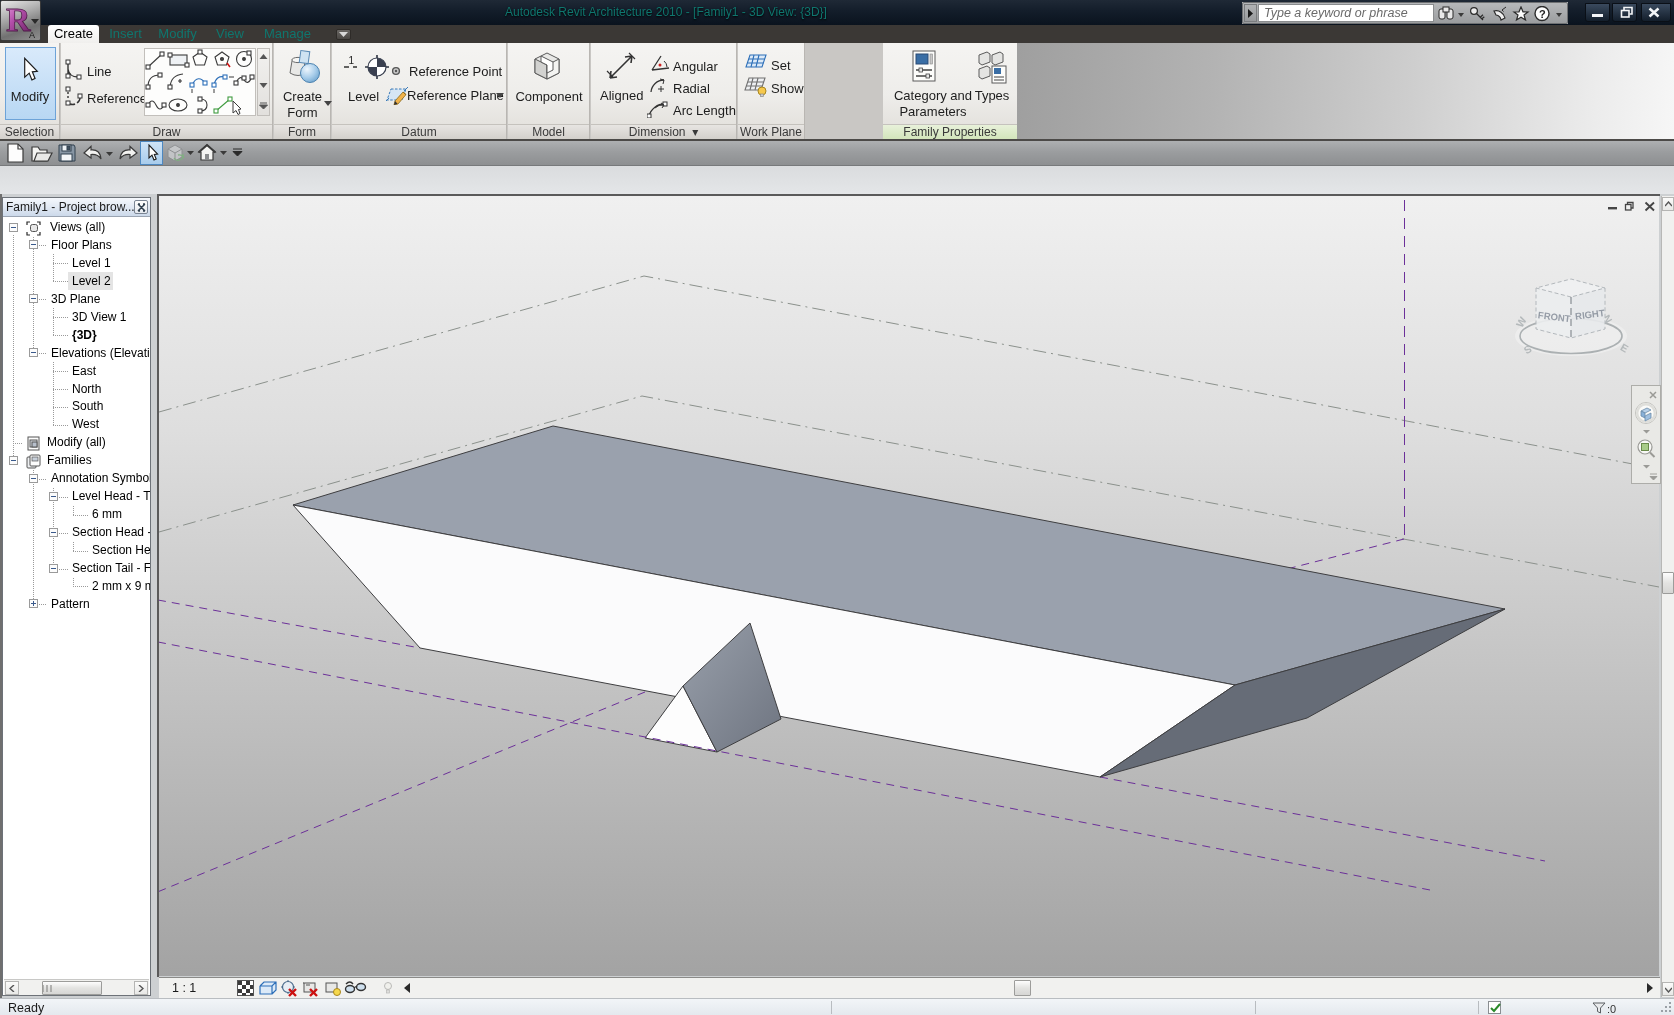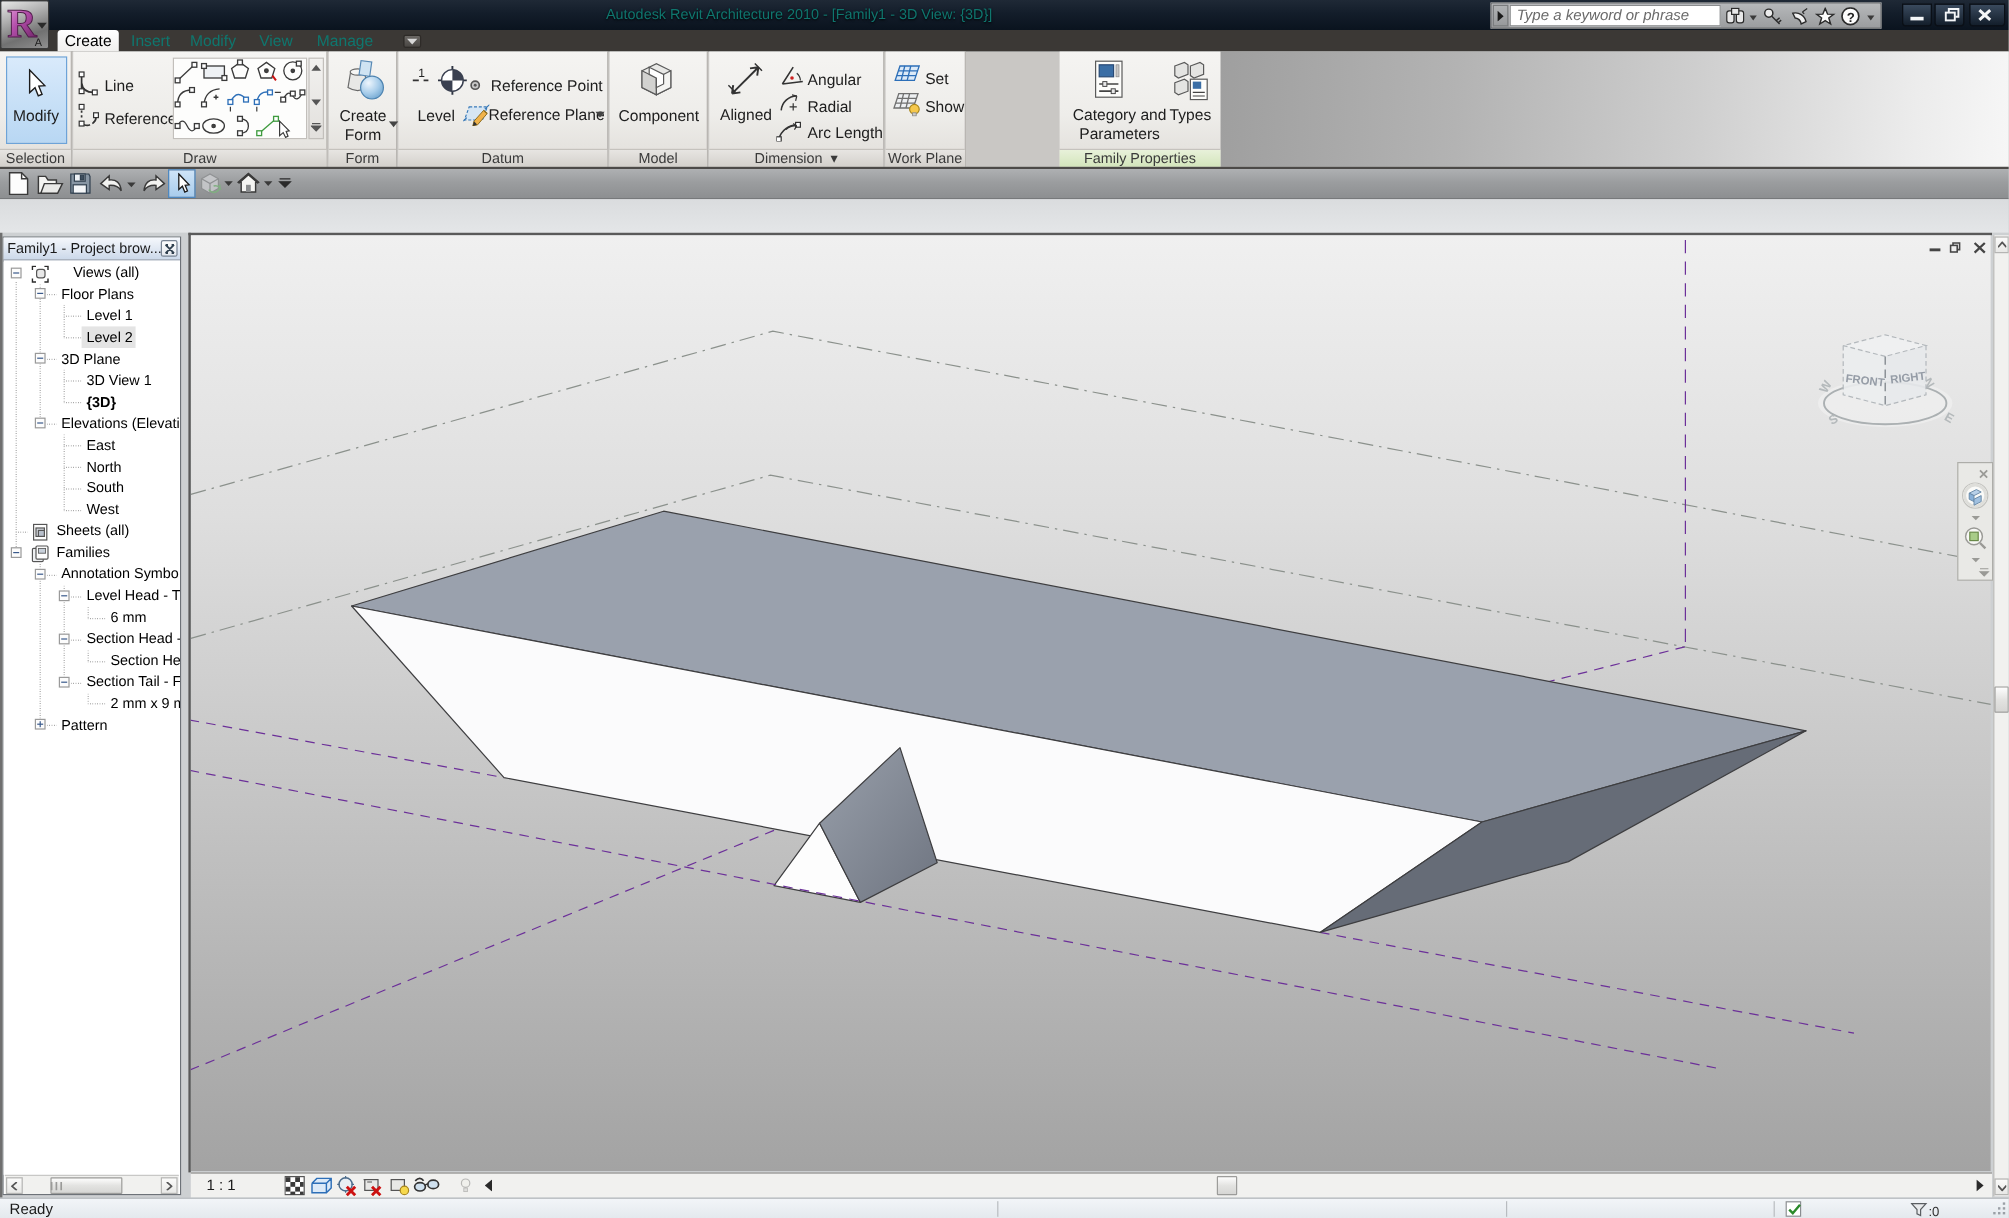--- a/index.html
+++ b/index.html
@@ -504,33 +504,33 @@
       <svg style="position:absolute;left:23px;top:218px;" width="15" height="15" viewBox="0 0 15 15">
    <rect x="2" y="1" width="11" height="13" fill="#fdfdfd" stroke="#555"></rect>
    <rect x="4" y="4" width="7" height="7" fill="#d8dce2" stroke="#555"></rect>
    <rect x="6" y="6" width="5" height="5" fill="#b8c0cc" stroke="#555"></rect>
         </svg>
       <svg style="position:absolute;left:23px;top:236px;" width="15" height="15" viewBox="0 0 15 15">
    <rect x="1" y="3" width="9" height="11" rx="1" fill="#eef0f2" stroke="#555"></rect>
    <rect x="4" y="1" width="10" height="11" rx="1" fill="#fdfdfd" stroke="#555"></rect>
    <rect x="6" y="3" width="6" height="4" fill="#c8d0da" stroke="#555" stroke-width="0.7"></rect>
         </svg>
-      <div class="trow" style="left:58px;top:1px;text-align:center;">Views (all)</div>
+      <div class="trow" style="left:47px;top:1px;text-align:center;">Views (all)</div>
       <div class="trow" style="left:48px;top:19px;">Floor Plans</div>
       <div class="trow" style="left:69px;top:37px;">Level 1</div>
       <div class="trow" style="left:69px;top:55px;">Level 2</div>
       <div class="trow" style="left:48px;top:73px;">3D Plane</div>
       <div class="trow" style="left:69px;top:91px;">3D View 1</div>
       <div class="trow" style="left:69px;top:109px;font-weight:bold;">{3D}</div>
       <div class="trow" style="left:48px;top:127px;">Elevations (Elevatio</div>
       <div class="trow" style="left:69px;top:145px;">East</div>
       <div class="trow" style="left:69px;top:163px;">North</div>
       <div class="trow" style="left:69px;top:180px;">South</div>
       <div class="trow" style="left:69px;top:198px;">West</div>
-      <div class="trow" style="left:44px;top:216px;">Sheets (all)</div>
+      <div class="trow" style="left:44px;top:216px;">Modify (all)</div>
       <div class="trow" style="left:44px;top:234px;">Families</div>
       <div class="trow" style="left:48px;top:252px;">Annotation Symbol</div>
       <div class="trow" style="left:69px;top:270px;">Level Head - Ti</div>
       <div class="trow" style="left:89px;top:288px;">6 mm</div>
       <div class="trow" style="left:69px;top:306px;">Section Head -</div>
       <div class="trow" style="left:89px;top:324px;">Section Hea</div>
       <div class="trow" style="left:69px;top:342px;">Section Tail - F</div>
       <div class="trow" style="left:89px;top:360px;">2 mm x 9 m</div>
       <div class="trow" style="left:48px;top:378px;">Pattern</div>
       </div>

